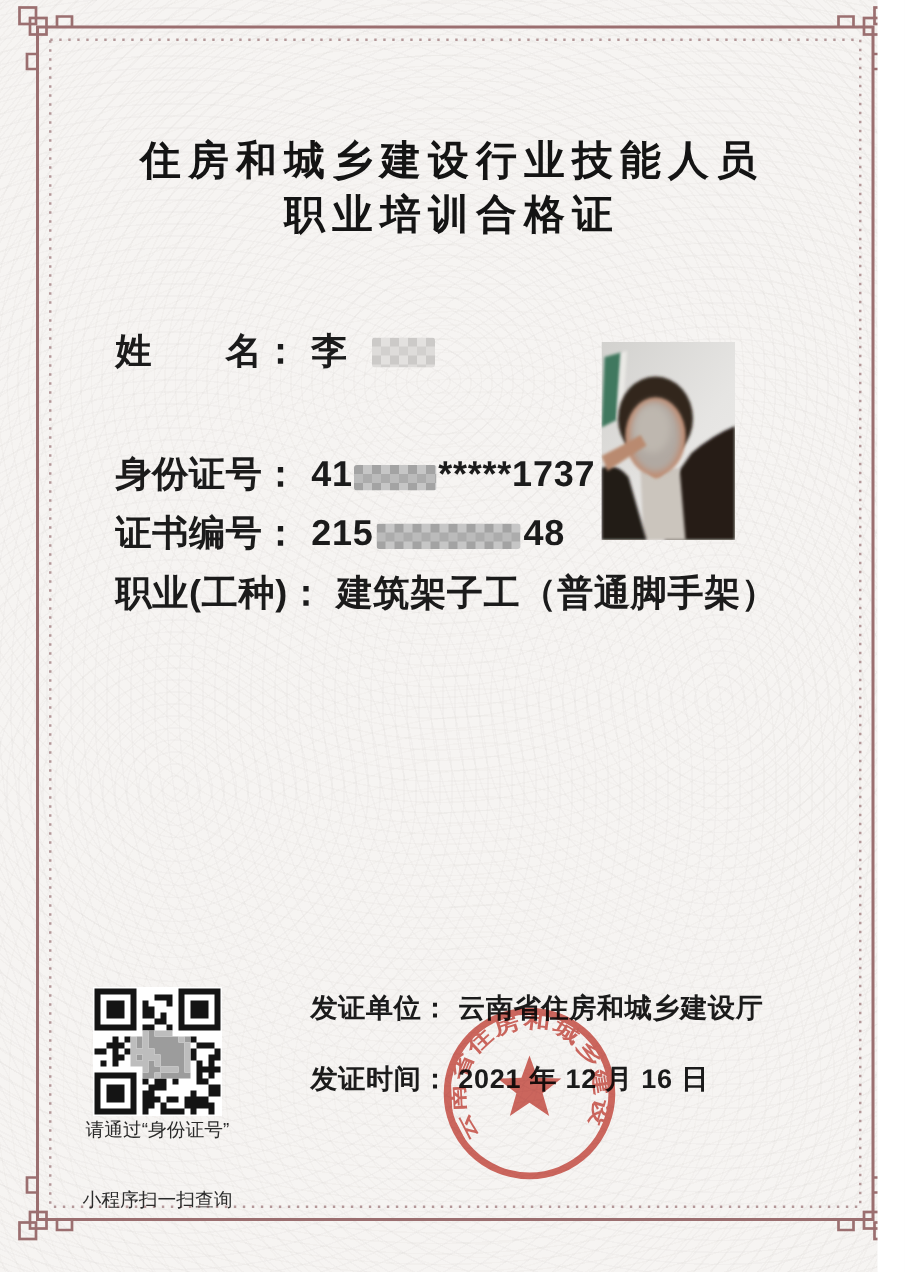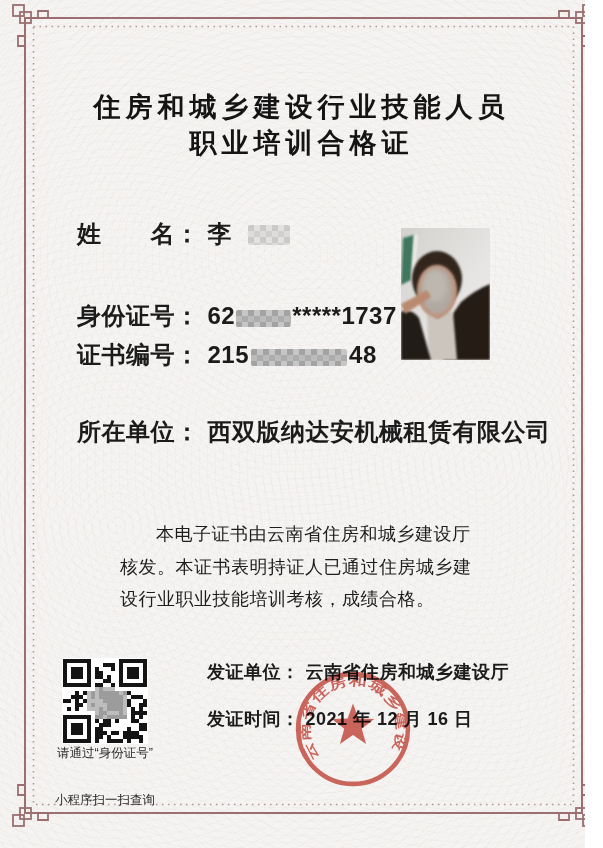--- a/index.html
+++ b/index.html
@@ -85,27 +85,27 @@
     </g>
   </svg>
 
   <div class="title l1">住房和城乡建设行业技能人员</div>
   <div class="title l2">职业培训合格证</div>
 
   <div class="frow" style="top:218px">
     <span class="lbl">姓　　名：</span><span>李</span><span class="mosaic light m-name"></span>
   </div>
   <div class="frow" style="top:300px">
-    <span class="lbl">身份证号：</span><span>62</span><span class="mosaic m-id"></span><span>*****1737</span>
+    <span class="lbl">身份证号：</span><span>41</span><span class="mosaic m-id"></span><span>*****1737</span>
   </div>
   <div class="frow" style="top:339px">
     <span class="lbl">证书编号：</span><span>215</span><span class="mosaic m-cert"></span><span>48</span>
   </div>
-  <div class="frow" style="top:416px">
-    <span class="lbl">所在单位：</span><span>西双版纳达安机械租赁有限公司</span>
+  <div class="frow" style="top:379px">
+    <span class="lbl">职业(工种)：</span><span>建筑架子工（普通脚手架）</span>
   </div>
 
   <svg class="photo" viewBox="0 0 89 132">
     <defs>
       <linearGradient id="wall" x1="0" y1="0" x2="1" y2="1">
         <stop offset="0" stop-color="#d2d1ce"></stop>
           <stop offset=".6" stop-color="#e6e5e3"></stop>
           <stop offset="1" stop-color="#ecebe9"></stop>
       </linearGradient>
       <filter id="b1">
@@ -122,21 +122,20 @@
     <path d="M26,86 L52,84 L56,132 L28,132 Z" fill="#cbc5bd" filter="url(#b1)"></path>
     <path d="M0,132 V84 Q10,80 18,90 L30,132 Z" fill="#241c18" filter="url(#b1)"></path>
     <path d="M30,84 Q36,98 44,84 L44,74 L31,74 Z" fill="#bf8e72" filter="url(#b1)"></path>
     <ellipse cx="36" cy="51" rx="25" ry="28" fill="#30261f" filter="url(#b1)"></ellipse>
     <ellipse cx="36" cy="63" rx="20" ry="26" fill="#c18a6e" filter="url(#b1)"></ellipse>
     <ellipse cx="36" cy="63" rx="17" ry="24" fill="#b1a9a2" filter="url(#b2)"></ellipse>
     <ellipse cx="34" cy="58" rx="12" ry="16" fill="#beb7af" filter="url(#b2)"></ellipse>
     <path d="M0,76 Q14,69 26,62 L30,69 Q16,78 4,86 Z" fill="#b98a6f" filter="url(#b1)"></path>
   </svg>
 
-  <div class="statement">本电子证书由云南省住房和城乡建设厅核发。本证书表明持证人已通过住房城乡建设行业职业技能培训考核，成绩合格。</div>
 
   <svg class="qr" viewBox="0 0 86 86">
     <rect width="86" height="86" fill="#ffffff"></rect>
     <g fill="#141414">
       <rect x="1" y="1" width="28" height="28"></rect>
         <rect x="5" y="5" width="20" height="20" fill="#fff"></rect>
         <rect x="9" y="9" width="12" height="12"></rect>
       <rect x="57" y="1" width="28" height="28"></rect>
         <rect x="61" y="5" width="20" height="20" fill="#fff"></rect>
         <rect x="65" y="9" width="12" height="12"></rect>

